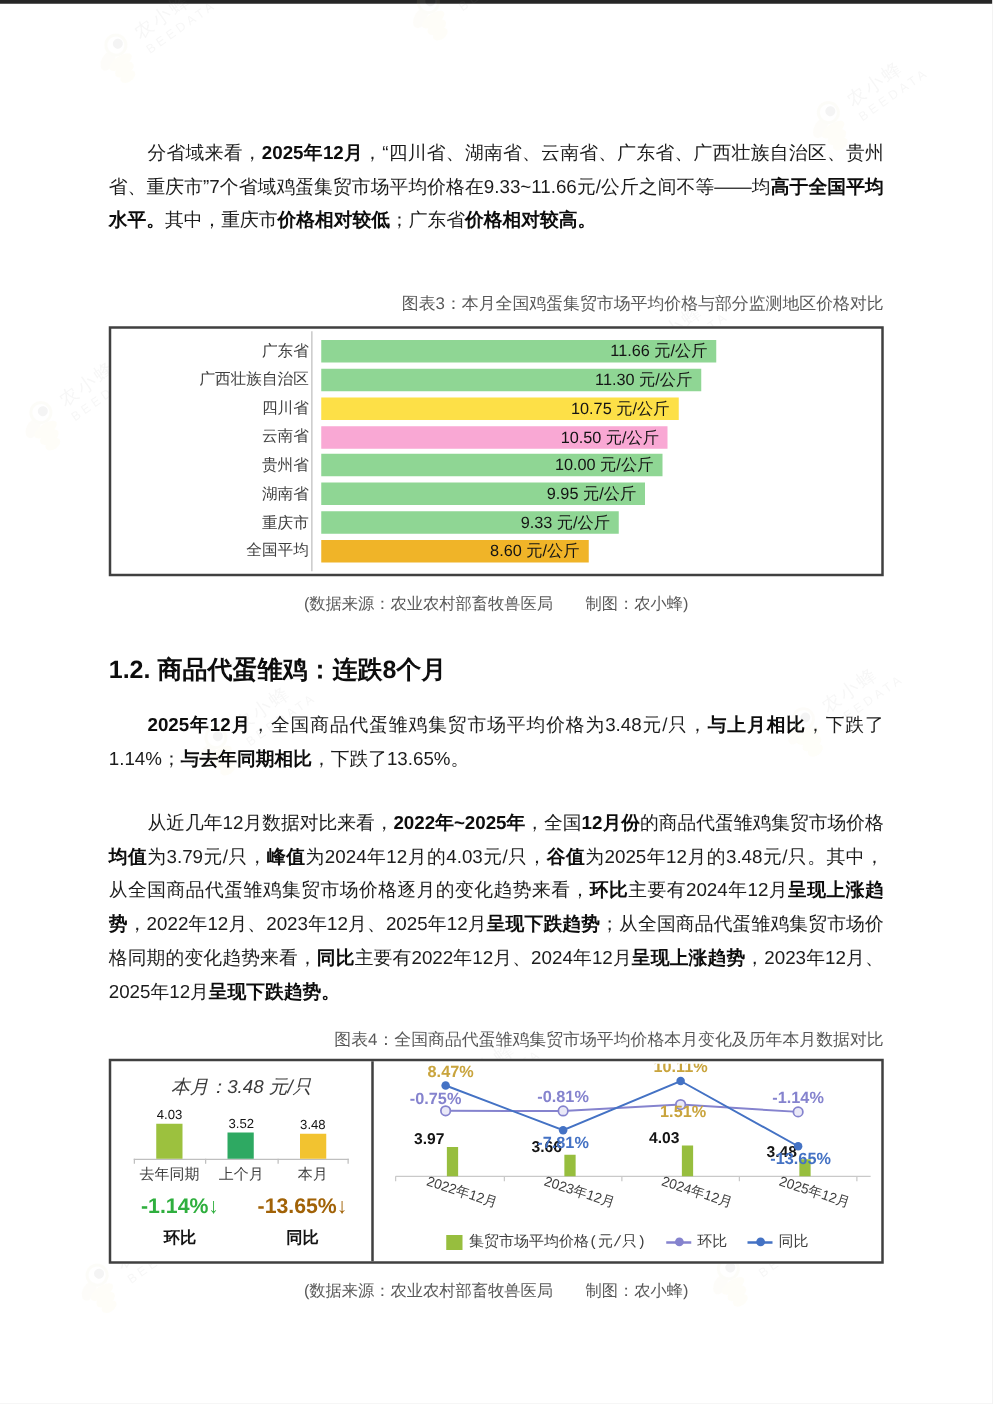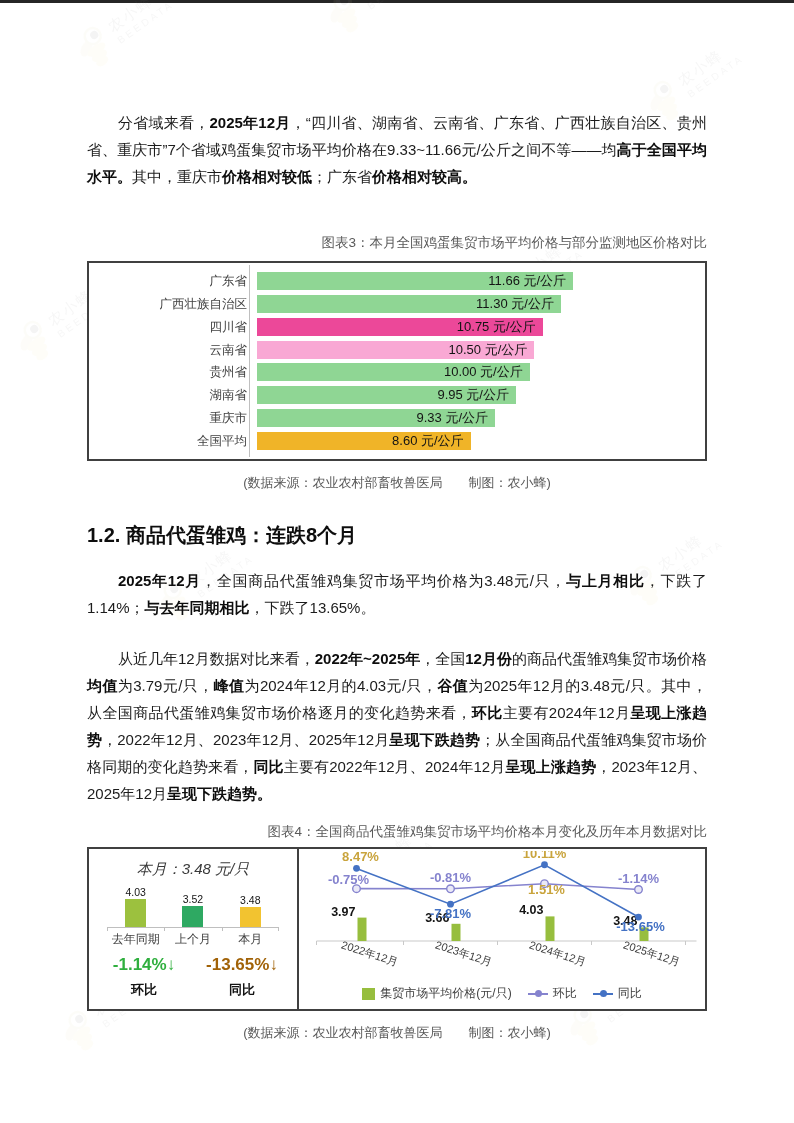--- a/index.html
+++ b/index.html
@@ -21,21 +21,21 @@
 
   .fig-title{margin-top:44px;text-align:right;font-size:13.5px;color:#595959;}
   .fig-title.f4{margin-top:16px;}
   .fig-note{margin-top:13px;text-align:center;font-size:13px;color:#595959;}
 
   
   .fig3-box{margin-top:9px;height:200px;border:2px solid #404040;box-sizing:border-box;
     padding:9px 12px 9px 8px;position:relative;background:#fff;}
   .fig3-rows{position:relative;height:100%;display:flex;flex-direction:column;justify-content:space-between;}
   .axis-v{position:absolute;left:160px;top:2px;bottom:2px;width:1px;background:#BFBFBF;}
-  .bar-row{display:flex;align-items:flex-end;height:18px;}
+  .bar-row{display:flex;align-items:center;height:18px;}
   .row-label{flex:0 0 160px;box-sizing:border-box;padding-right:10px;text-align:right;
     font-size:12.5px;color:#404040;white-space:nowrap;}
   .row-plot{flex:1;height:18px;position:relative;}
   .row-bar{height:18px;display:flex;align-items:center;justify-content:flex-end;}
   .row-val{font-size:13px;color:#141414;padding-right:7px;white-space:nowrap;}
 
   
   .fig4-box{margin-top:6px;height:164px;border:2px solid #404040;box-sizing:border-box;
     display:flex;background:#fff;}
   .fig4-left{flex:0 0 210px;border-right:2px solid #404040;box-sizing:border-box;padding:0 6px;}
@@ -51,21 +51,21 @@
   .lp-cats{display:flex;margin:3px 12px 0 12px;font-size:12px;color:#404040;}
   .lp-cats span{width:33.33%;text-align:center;}
   .lp-changes{display:flex;margin-top:7px;}
   .lp-change-val{width:50%;text-align:center;font-size:17px;font-weight:bold;}
   .lp-series{display:flex;margin-top:6px;}
   .lp-series span{width:50%;text-align:center;font-size:13px;font-weight:bold;color:#141414;}
 
   .rp-svg{display:block;width:100%;height:124px;}
   .legend{position:absolute;left:0;right:0;bottom:7px;display:flex;justify-content:center;
     align-items:center;gap:16px;font-size:12px;color:#404040;}
-  .lg-item{display:flex;align-items:center;gap:5px;}
+  .lg-item{display:flex;align-items:center;gap:5px;font-family:Liberation Mono, monospace;}
   .lg-swatch{width:13px;height:12px;display:inline-block;}
   .lg-line{width:20px;height:2px;position:relative;display:inline-block;}
   .lg-dot{position:absolute;left:7px;top:-2.5px;width:7px;height:7px;border-radius:50%;}
 
   
   .wm{position:absolute;opacity:0.07;pointer-events:none;transform:rotate(-35deg);
     display:flex;align-items:center;gap:4px;}
   .wm-txt{color:#8a8a8a;font-size:15px;line-height:16px;letter-spacing:2px;}
   .wm-txt .en{font-size:10px;letter-spacing:3px;}
 </style>
@@ -237,21 +237,21 @@
             <span class="row-label">广西壮族自治区</span>
             <div class="row-plot">
               <div class="row-bar" style="width: 69.7%; background: rgb(143, 214, 148);">
                 <span class="row-val">11.30 元/公斤</span>
               </div>
             </div>
           </div>
           <div class="bar-row">
             <span class="row-label">四川省</span>
             <div class="row-plot">
-              <div class="row-bar" style="width: 65.5%; background: #ec4899;">
+              <div class="row-bar" style="width: 65.5%; background: #fde047;">
                 <span class="row-val">10.75 元/公斤</span>
               </div>
             </div>
           </div>
           <div class="bar-row">
             <span class="row-label">云南省</span>
             <div class="row-plot">
               <div class="row-bar" style="width: 63.6%; background: #f9a8d4;">
                 <span class="row-val">10.50 元/公斤</span>
               </div>

